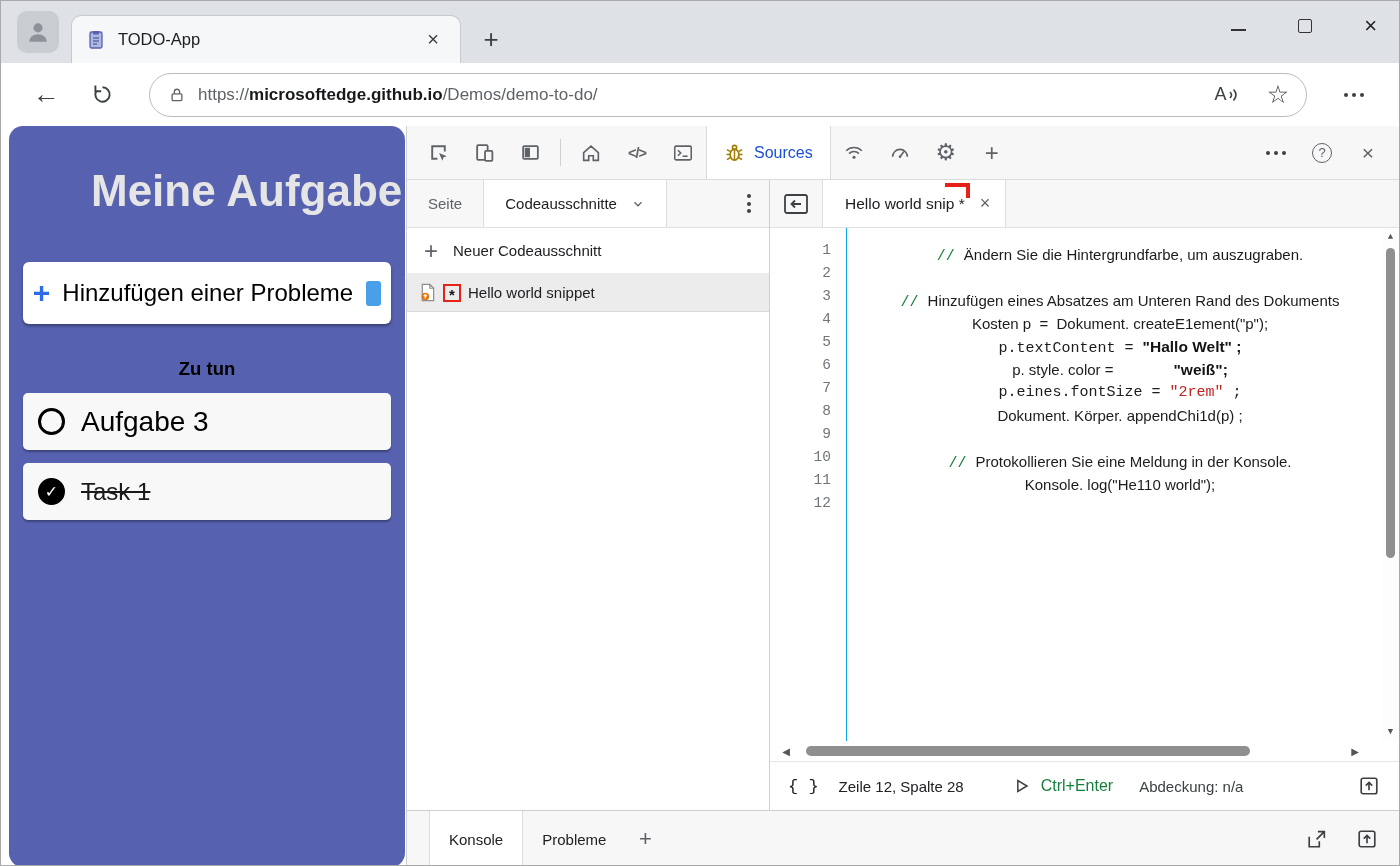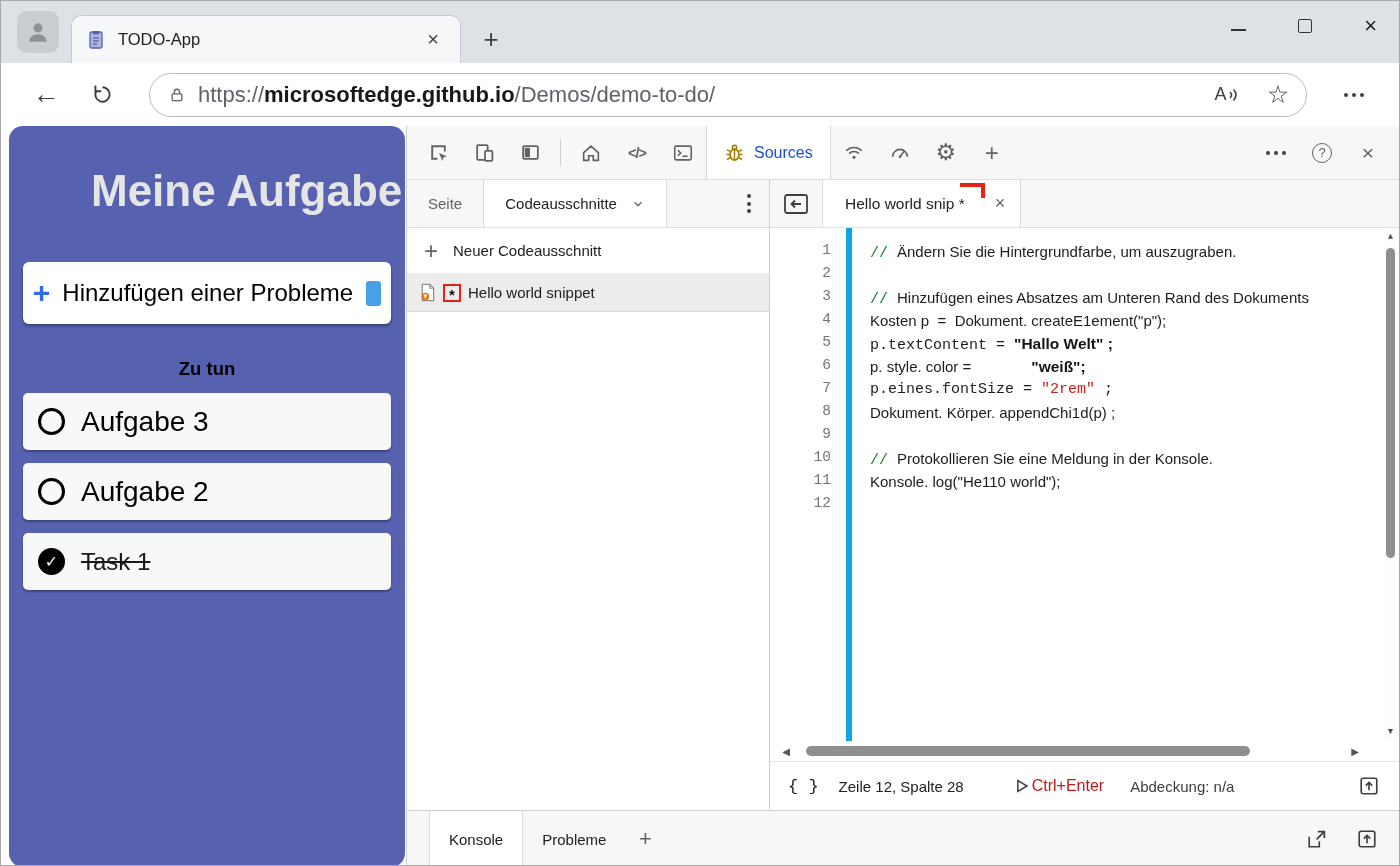--- a/index.html
+++ b/index.html
@@ -26,21 +26,21 @@
   .win-controls { position:absolute; right:22px; top:14px; display:flex; gap:52px; align-items:center; }
   .win-min { width:15px; border-top:2px solid #333; height:0; margin-top:8px; }
   .win-max { width:14px; height:14px; border:1.7px solid #333; border-radius:2px; }
   .win-close { font-size:22px; color:#222; line-height:1; }
 
   .navbar { height:63px; background:#fff; display:flex; align-items:center; padding:0 22px; gap:10px; }
   .nav-ico { width:46px; height:46px; display:flex; align-items:center; justify-content:center; color:#3c4043; }
   .back-arrow { font-size:27px; }
   .urlpill { flex:1; height:44px; border:1px solid #b9bdc2; border-radius:22px; margin:0 14px;
              display:flex; align-items:center; padding:0 8px 0 18px; gap:12px; background:#fff; }
-  .urltext { flex:1; font-size:22px; color:#5f6368; white-space:nowrap; overflow:hidden; }
+  .urltext { flex:1; font-size:17px; color:#5f6368; white-space:nowrap; overflow:hidden; }
   .urltext b { color:#16181b; font-weight:700; }
   .pill-ico { width:40px; height:38px; display:flex; align-items:center; justify-content:center; color:#3c4043; }
   .readaloud { gap:2px; font-size:18px; }
   .star { font-size:25px; }
   .dots-h { display:flex; gap:4px; }
   .dots-h i, .dots-v i { width:4px; height:4px; border-radius:50%; background:#3c4043; display:block; }
   .dots-v { display:flex; flex-direction:column; gap:3.5px; }
 
   
   .main { display:flex; height:741px; }
@@ -99,31 +99,31 @@
                align-items:center; gap:7px; padding:0 12px; font-size:15px; flex-shrink:0; }
   .red-box { display:inline-flex; width:18px; height:18px; border:2.5px solid #e62117; align-items:center;
              justify-content:center; font-size:15px; font-weight:700; color:#111; line-height:1; padding-top:4px; }
 
   
   .editor-pane { flex:1; min-width:0; display:flex; flex-direction:column; background:#fff; }
   .ed-tabs { height:48px; background:#f7f7f8; border-bottom:1px solid #e0e0e0; display:flex;
              align-items:stretch; flex-shrink:0; }
   .ed-nav { width:52px; display:flex; align-items:center; justify-content:center; color:#3c4043; }
   .ed-tab { position:relative; background:#fff; border-left:1px solid #ddd; border-right:1px solid #ddd;
-            display:flex; align-items:center; gap:30px; padding:0 15px 0 22px; font-size:15.5px; color:#202124; }
+            display:flex; align-items:center; gap:15px; padding:0 15px 0 22px; font-size:15.5px; color:#202124; }
   .red-corner { position:absolute; right:35px; top:3px; width:25px; height:15px;
                 border-top:4.5px solid #e62117; border-right:4.5px solid #e62117; }
   .ed-close { font-size:18px; color:#5f6368; }
 
   .code-wrap { flex:1; min-height:0; position:relative; display:flex; overflow:hidden;
                font-family:"Liberation Mono", monospace; }
   .gutter { width:76px; padding:11px 15px 0 0; text-align:right; font-size:14.5px; line-height:23px;
             color:#70757a; flex-shrink:0; }
-  .codecol { flex:1; border-left:6px solid #0ea5e9; padding:11px 24px 0 18px; font-size:15px;
-             line-height:25px; overflow:hidden; }
+  .codecol { flex:1; border-left:1px solid #0ea5e9; padding:11px 24px 0 18px; font-size:15px;
+             line-height:32px; overflow:hidden;text-align:center; }
   .code-line { height:23px; white-space:pre; }
   .seg.comment { color:#188038; font-family:"Liberation Mono", monospace; }
   .seg.sans  { font-family:"Liberation Sans", sans-serif; font-size:15px; color:#1c1c1e; }
   .seg.sansb { font-family:"Liberation Sans", sans-serif; font-size:15.5px; font-weight:700; color:#141416; }
   .seg.mono  { font-family:"Liberation Mono", monospace; color:#1c1c1e; }
   .seg.string{ font-family:"Liberation Mono", monospace; color:#c5221f; }
   .seg.gap { margin-left:60px; }
 
   .vscroll { position:absolute; right:0; top:0; bottom:0; width:17px; background:#fdfdfd;
              display:flex; flex-direction:column; align-items:center; padding:3px 0; }
@@ -133,21 +133,21 @@
 
   .hscroll { height:20px; display:flex; align-items:center; padding:0 6px 0 8px; flex-shrink:0; }
   .hs-arrow { font-size:10px; color:#555; width:16px; text-align:center; }
   .hs-track { flex:1; display:flex; align-items:center; padding-left:12px; }
   .hs-thumb { width:82%; height:10px; background:#8f8f8f; border-radius:6px; }
   .hs-right-pad { width:30px; }
 
   .statusbar { height:49px; border-top:1px solid #e6e6e6; display:flex; align-items:center;
                padding:0 18px; font-size:15px; color:#202124; flex-shrink:0; }
   .braces { font-family:"Liberation Mono", monospace; font-size:17px; margin-right:20px; }
-  .runner { display:flex; align-items:center; margin-left:48px; font-size:16px; color:#b91c1c; }
+  .runner { display:flex; align-items:center; gap:9px; margin-left:48px; font-size:16px; color:#15803d; }
   .coverage { margin-left:26px; color:#3c4043; }
   .sb-right { margin-left:auto; display:flex; align-items:center; color:#3c4043; }
 
   
   .drawer { height:57px; border-top:1px solid #cfcfcf; background:#f7f7f8; display:flex;
             align-items:stretch; padding-left:22px; flex-shrink:0; }
   .drawer-tab { display:flex; align-items:center; padding:0 19px; font-size:15px; color:#202124; }
   .drawer-tab.selected { background:#fff; border-left:1px solid #ddd; border-right:1px solid #ddd; }
   .drawer-plus { width:40px; display:flex; align-items:center; justify-content:center; color:#5f6368;
                  font-size:22px; }
@@ -229,24 +229,20 @@
       <span class="add-plus">+</span>
       <span>Hinzufügen einer Probleme</span>
       <span class="caret-block"></span>
     </div>
 
     <div class="sec-label">Zu tun</div>
     <div id="todo-list">
         <div class="task-card">
           <span class="task-circle"></span>
           <span class="task-label">Aufgabe 3</span>
-        </div>
-        <div class="task-card">
-          <span class="task-circle"></span>
-          <span class="task-label">Aufgabe 2</span>
         </div>
       </div>
 
     <div id="done-list">
         <div class="task-card done">
           <span class="task-circle done">✓</span>
           <span class="task-label">Task 1</span>
         </div>
       </div>
   </aside>

